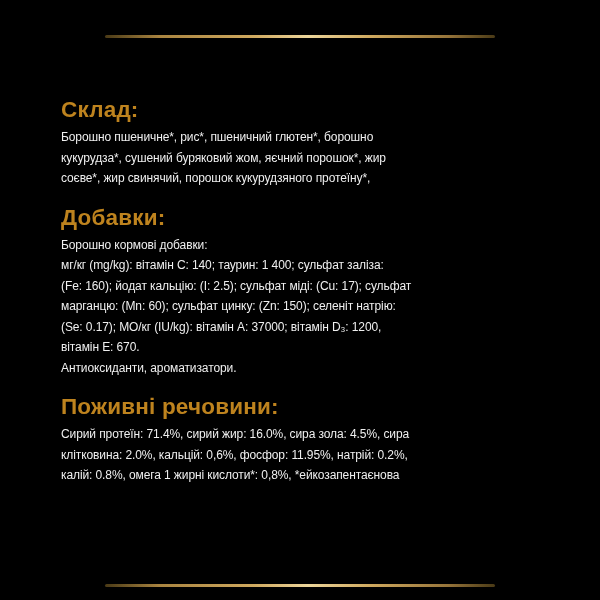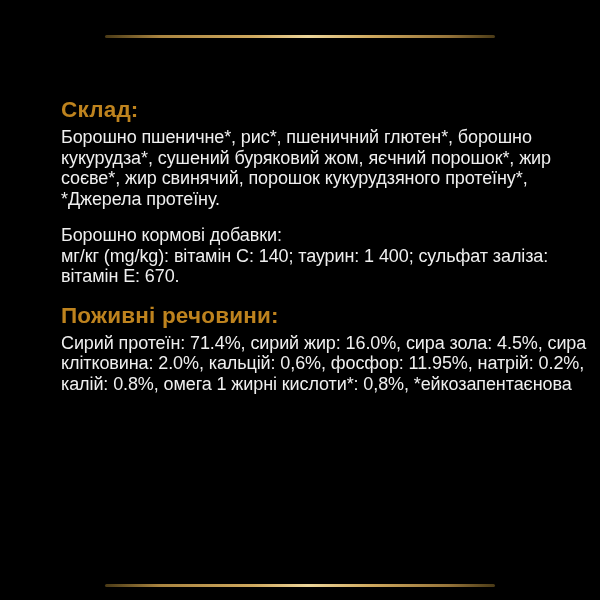--- a/index.html
+++ b/index.html
@@ -49,21 +49,21 @@
   .section-heading{
     color:var(--gold);
     font-size:22.5px;
     font-weight:bold;
     line-height:25px;
     margin:0 0 5px 0;
     letter-spacing:0.2px;
   }
   .section-body{
     color:var(--text);
-    font-size:18px;
+    font-size:12px;
     line-height:20.5px;
   }
   .section-body .line{
     white-space:nowrap;
     letter-spacing:-0.1px;
   }
 </style>
 </head>
 <body>
 
@@ -72,29 +72,33 @@
   <div class="gold-rule top"></div>
 
   <div class="content">
 
     <div class="section">
       <h2 class="section-heading">Склад:</h2>
       <div class="section-body">
           <div class="line">Борошно пшеничне*, рис*, пшеничний глютен*, борошно</div>
           <div class="line">кукурудза*, сушений буряковий жом, яєчний порошок*, жир</div>
           <div class="line">соєве*, жир свинячий, порошок кукурудзяного протеїну*,</div>
-          <div class="line">*Джерела протеїну.</div>
         </div>
     </div>
 
     <div class="section">
+      <h2 class="section-heading">Добавки:</h2>
       <div class="section-body">
           <div class="line">Борошно кормові добавки:</div>
           <div class="line">мг/кг (mg/kg): вітамін C: 140; таурин: 1 400; сульфат заліза:</div>
+          <div class="line">(Fe: 160); йодат кальцію: (I: 2.5); сульфат міді: (Cu: 17); сульфат</div>
+          <div class="line">марганцю: (Mn: 60); сульфат цинку: (Zn: 150); селеніт натрію:</div>
+          <div class="line">(Se: 0.17); МО/кг (IU/kg): вітамін A: 37000; вітамін D₃: 1200,</div>
           <div class="line">вітамін E: 670.</div>
+          <div class="line">Антиоксиданти, ароматизатори.</div>
         </div>
     </div>
 
     <div class="section">
       <h2 class="section-heading">Поживні речовини:</h2>
       <div class="section-body">
           <div class="line">Сирий протеїн: 71.4%, сирий жир: 16.0%, сира зола: 4.5%, сира</div>
           <div class="line">клітковина: 2.0%, кальцій: 0,6%, фосфор: 11.95%, натрій: 0.2%,</div>
           <div class="line">калій: 0.8%, омега 1 жирні кислоти*: 0,8%, *ейкозапентаєнова</div>
         </div>

